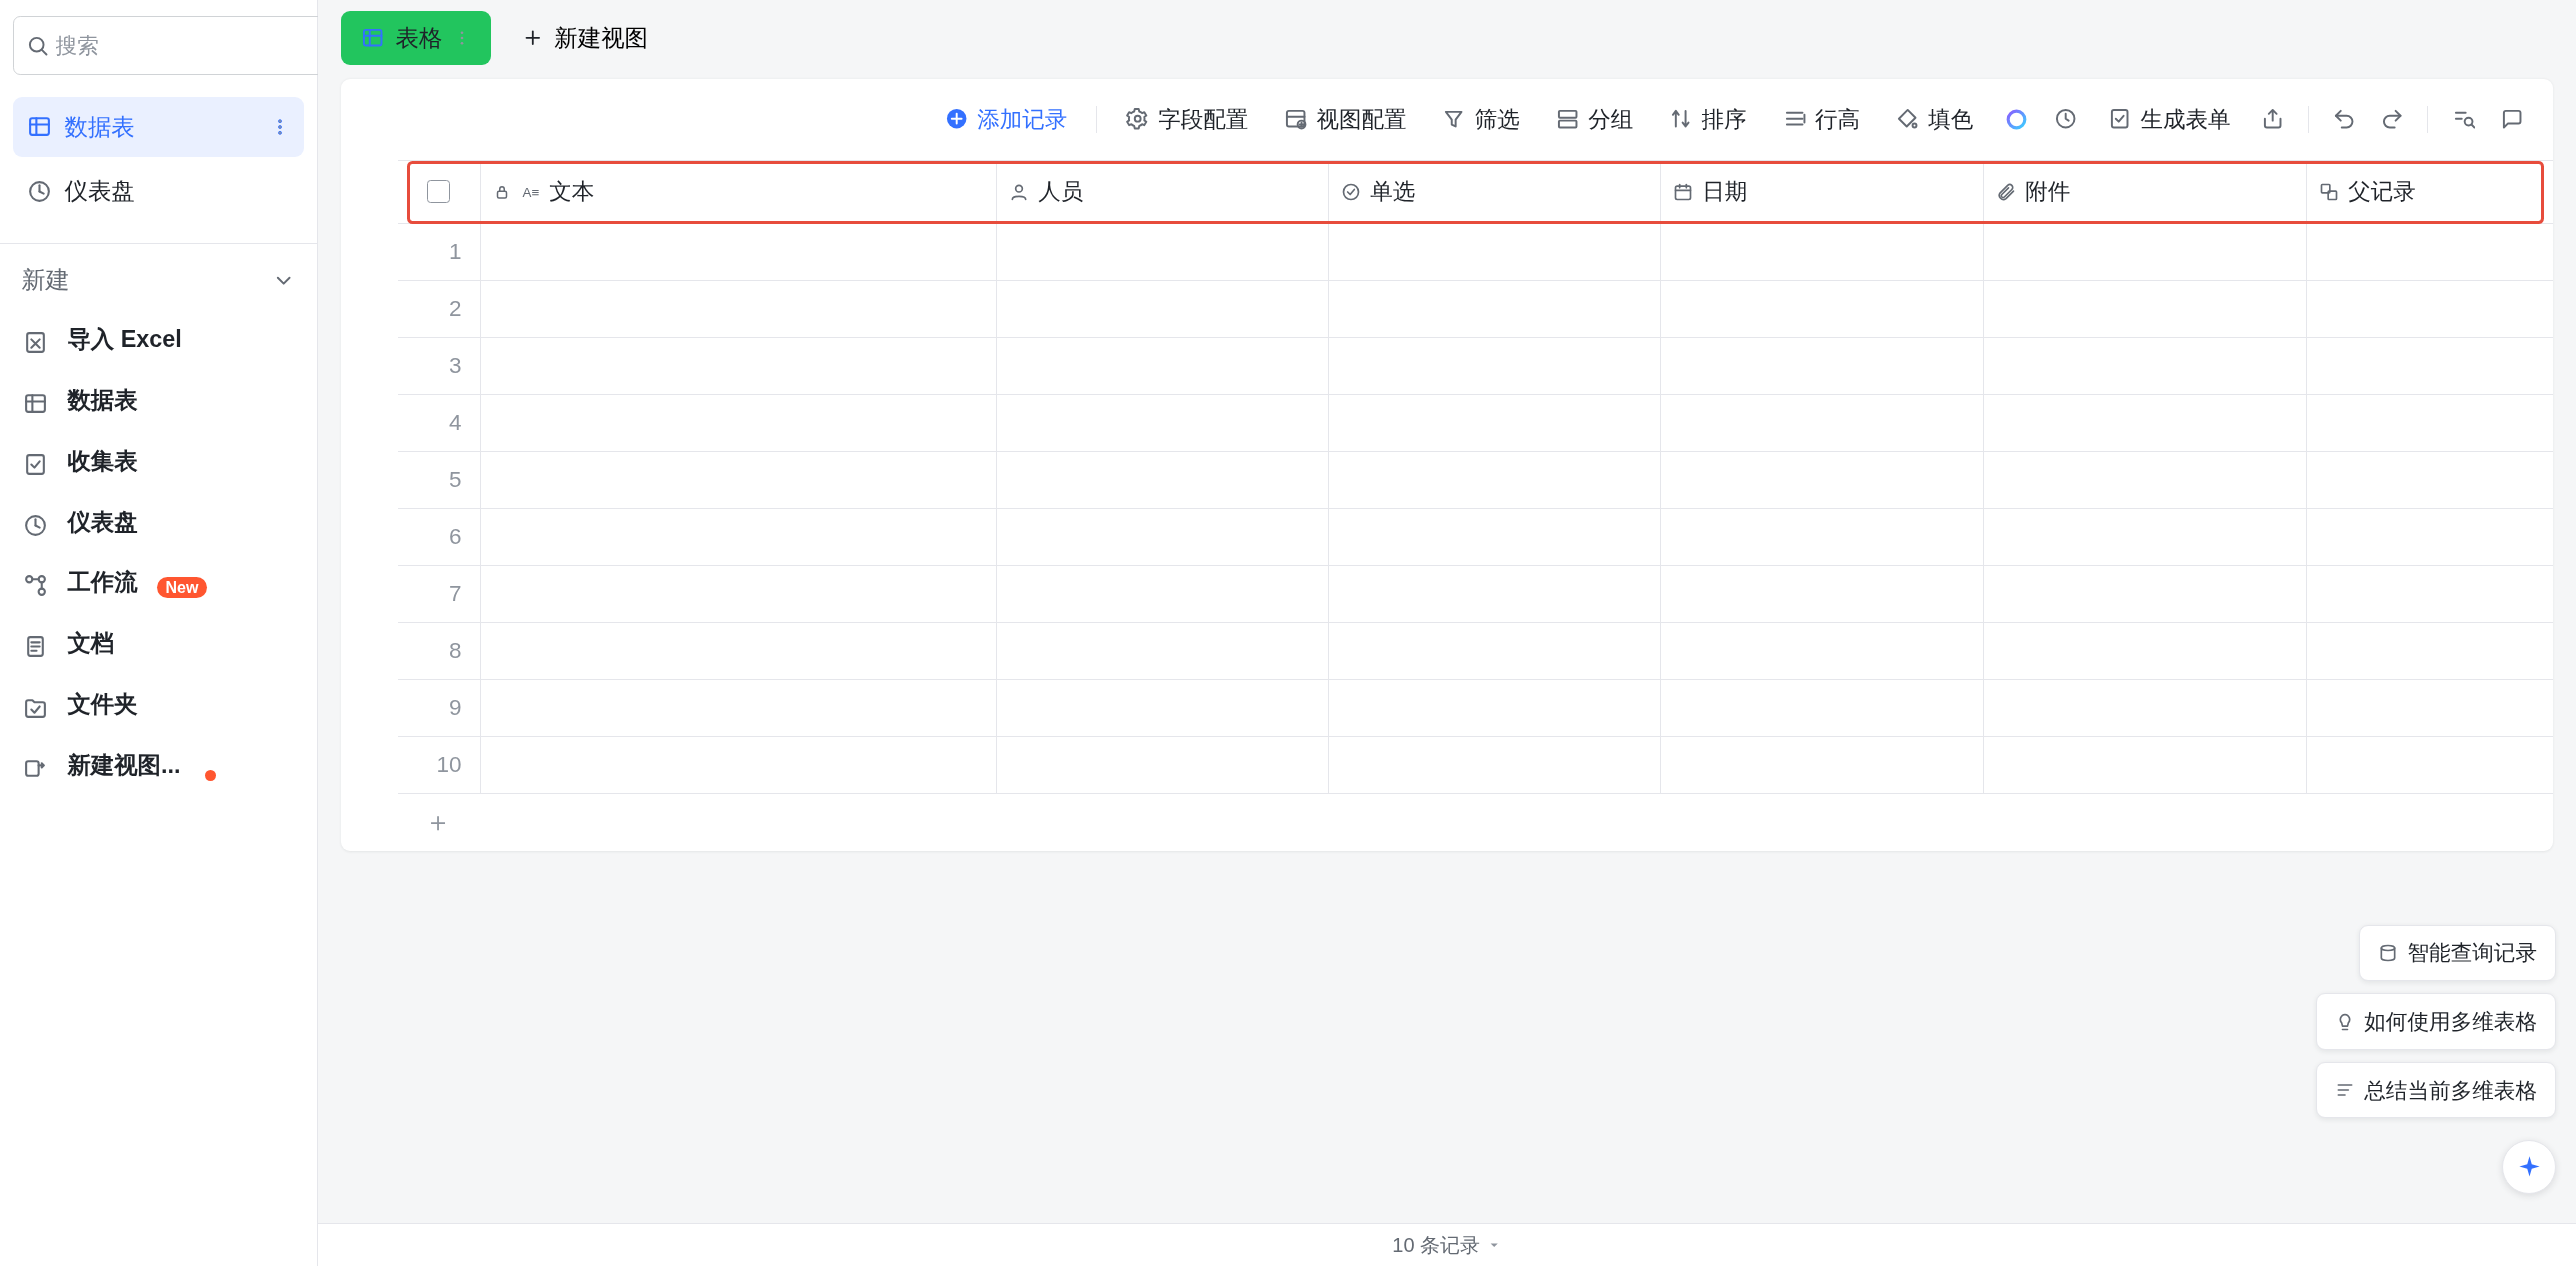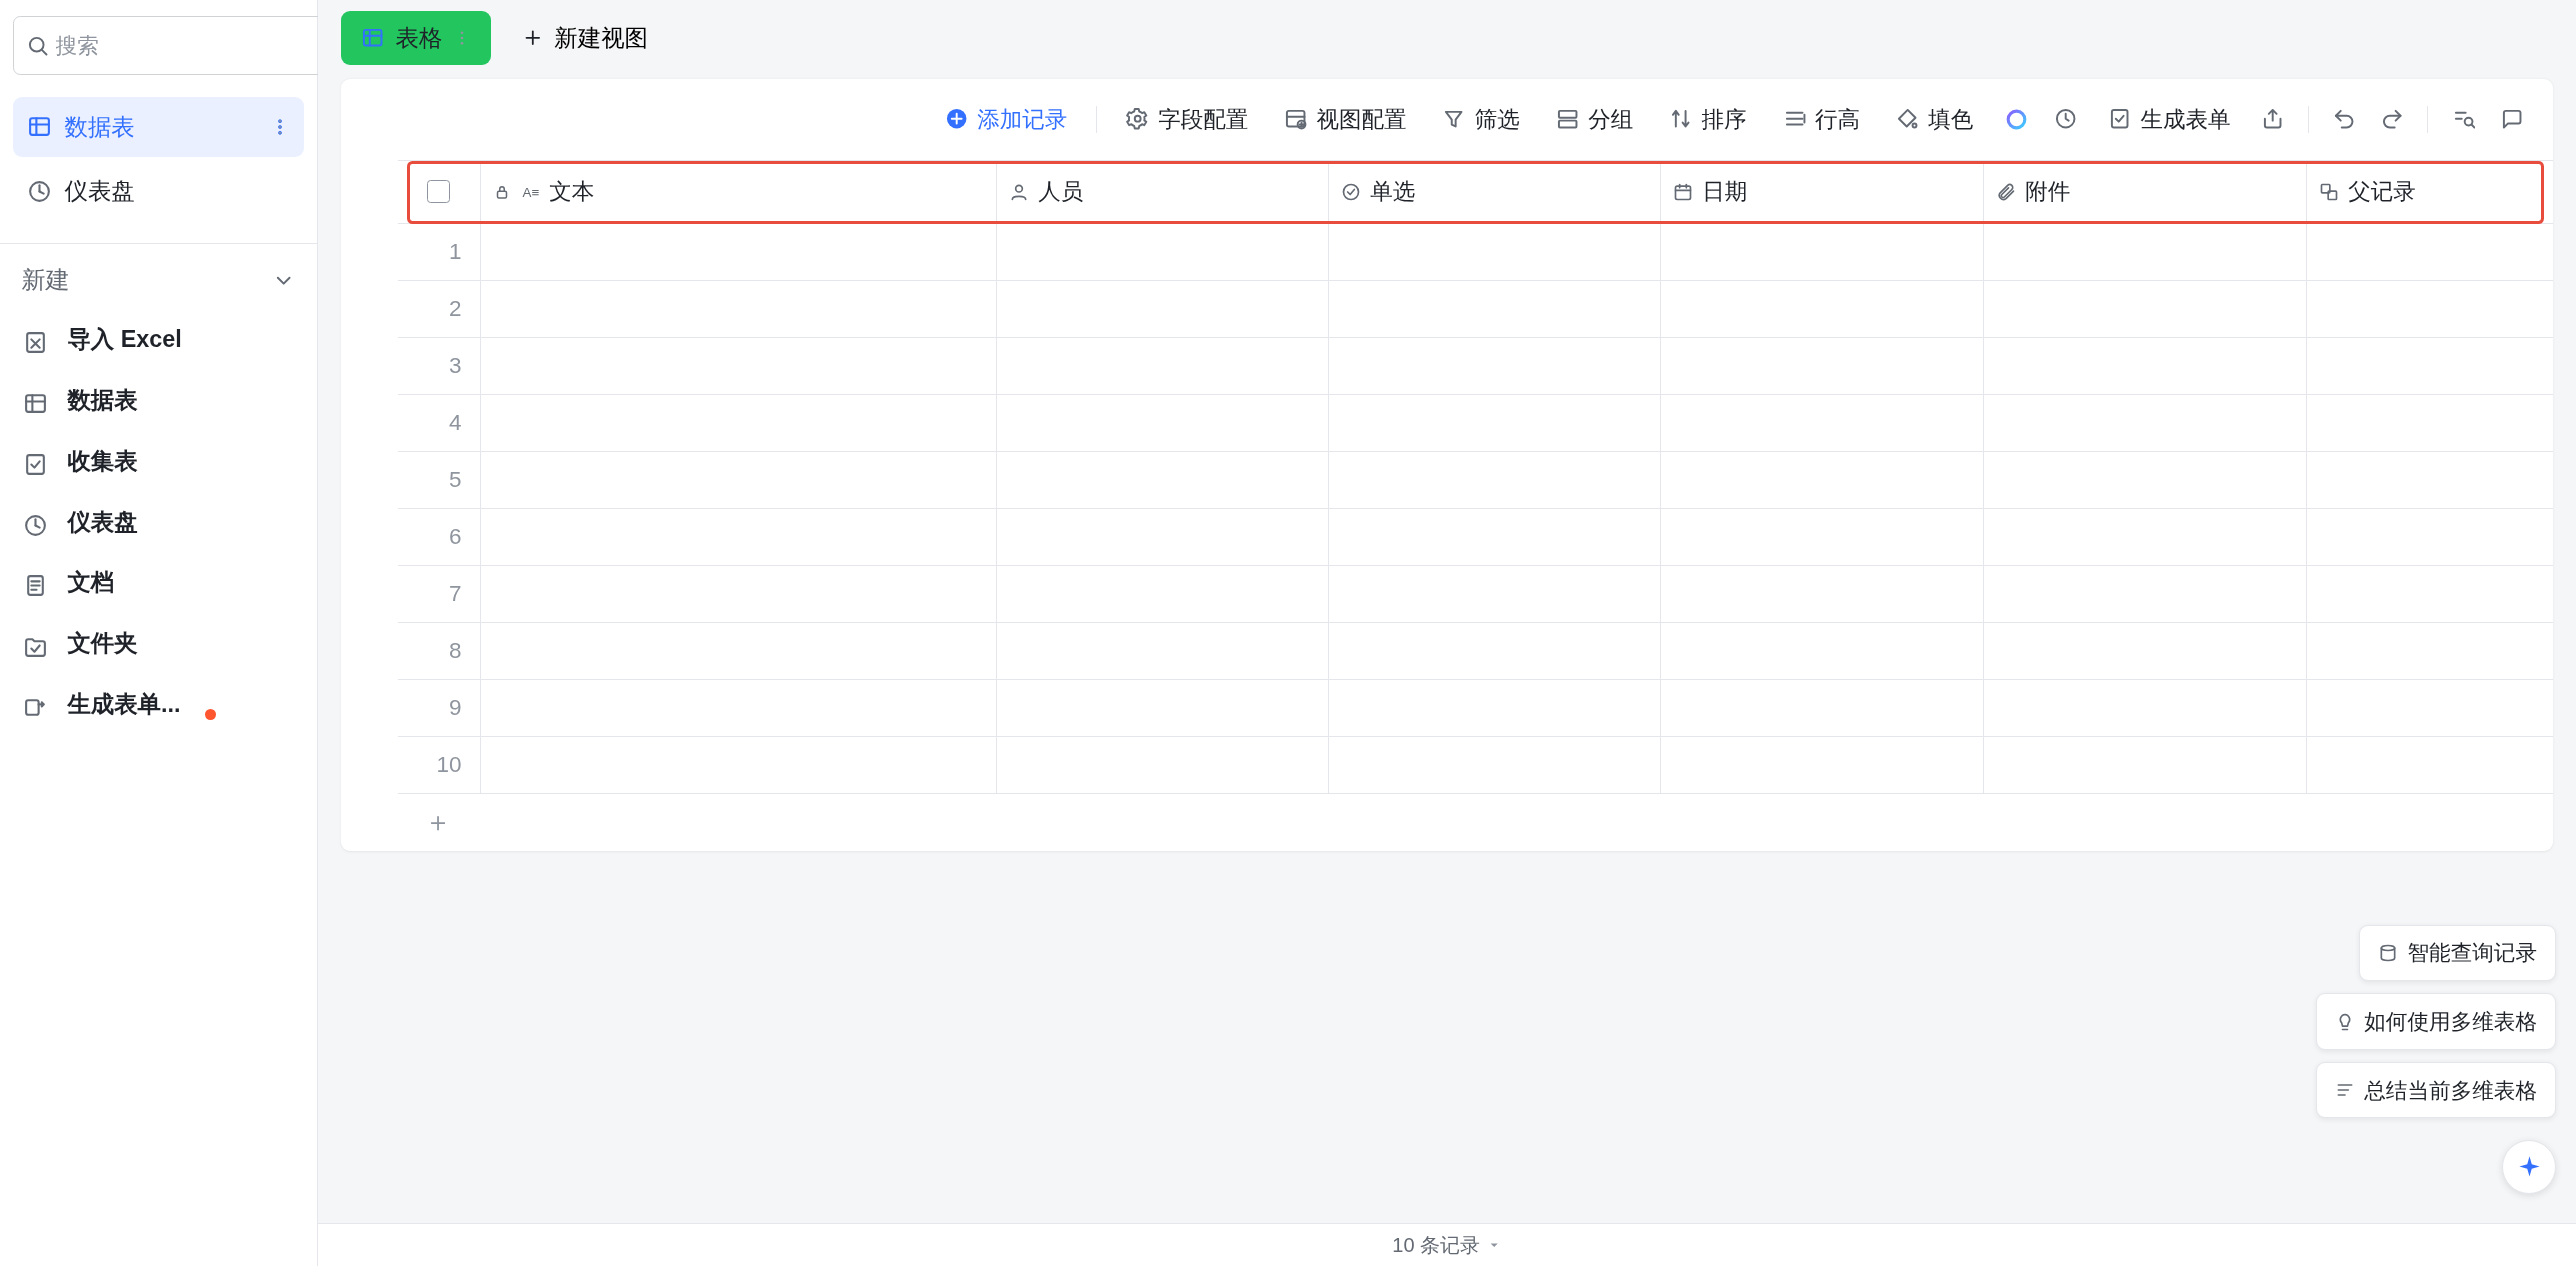--- a/index.html
+++ b/index.html
@@ -344,20 +344,32 @@
             <circle class="stk" cx="12" cy="12" r="9"></circle>
             <path class="stk" d="M12 12 L12 6"></path>
             <path class="stk" d="M12 12 L16 14"></path>
           </svg>
       </span>
       <span>仪表盘</span>
     </div>
     <div class="new-item">
       <span class="icon">
         <svg width="25" height="25" viewBox="0 0 24 24">
+            <circle class="stk" stroke="#3370ff" cx="6" cy="6" r="3"></circle>
+            <circle class="stk" stroke="#3370ff" cx="18" cy="18" r="3"></circle>
+            <circle class="stk" stroke="#3370ff" cx="18" cy="6" r="3"></circle>
+            <path class="stk" stroke="#3370ff" d="M9 6 H15 M18 9 V15"></path>
+          </svg>
+      </span>
+      <span>工作流</span>
+      <span class="badge-new">New</span>
+    </div>
+    <div class="new-item">
+      <span class="icon">
+        <svg width="25" height="25" viewBox="0 0 24 24">
             <rect class="stk" stroke="#3370ff" x="5" y="3" width="14" height="18" rx="2"></rect>
             <line class="stk" stroke="#3370ff" x1="8" y1="8" x2="16" y2="8"></line>
             <line class="stk" stroke="#3370ff" x1="8" y1="12" x2="16" y2="12"></line>
             <line class="stk" stroke="#3370ff" x1="8" y1="16" x2="13" y2="16"></line>
           </svg>
       </span>
       <span>文档</span>
     </div>
     <div class="new-item">
       <span class="icon">
@@ -368,21 +380,21 @@
       </span>
       <span>文件夹</span>
     </div>
     <div class="new-item">
       <span class="icon">
         <svg width="25" height="25" viewBox="0 0 24 24">
             <rect class="stk" stroke="#14c0cc" x="3" y="5" width="12" height="14" rx="2"></rect>
             <path class="stk" stroke="#14c0cc" d="M15 9 H20 M18 7 L20 9 L18 11"></path>
           </svg>
       </span>
-      <span>生成表单...</span>
+      <span>新建视图...</span>
       <span class="dot-indicator"></span>
     </div>
   </div>
 </aside>
 
 <main class="main">
 
   <div class="tabs-bar">
     <div class="tab active">
       <span class="icon">

